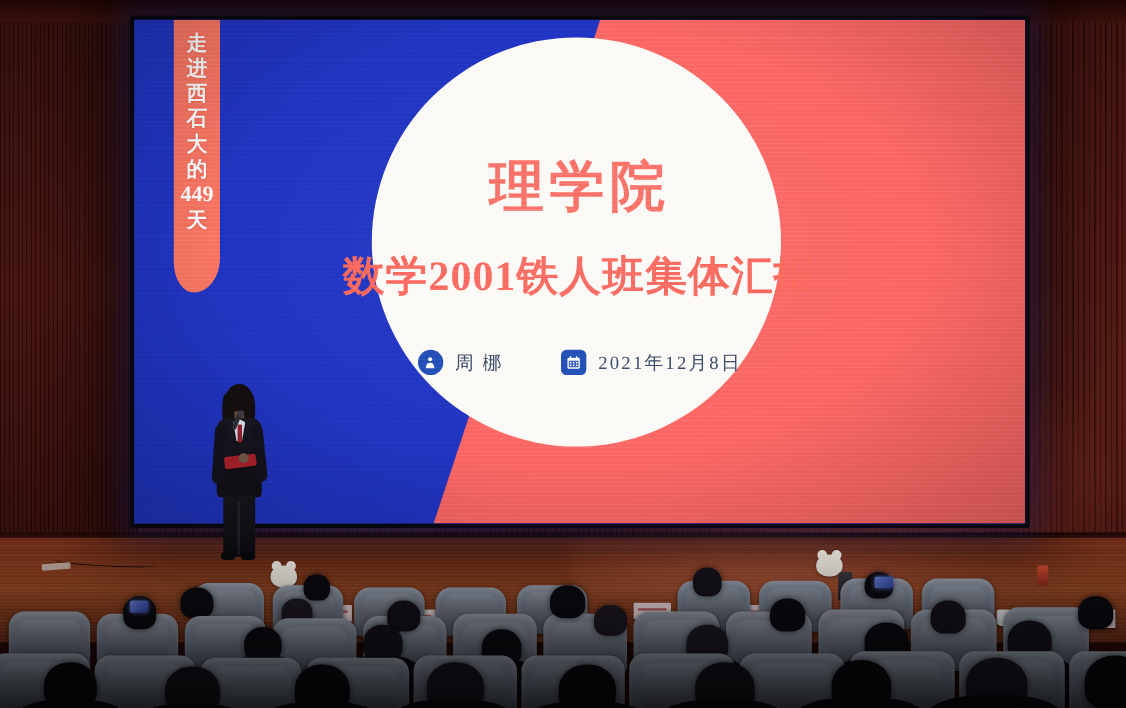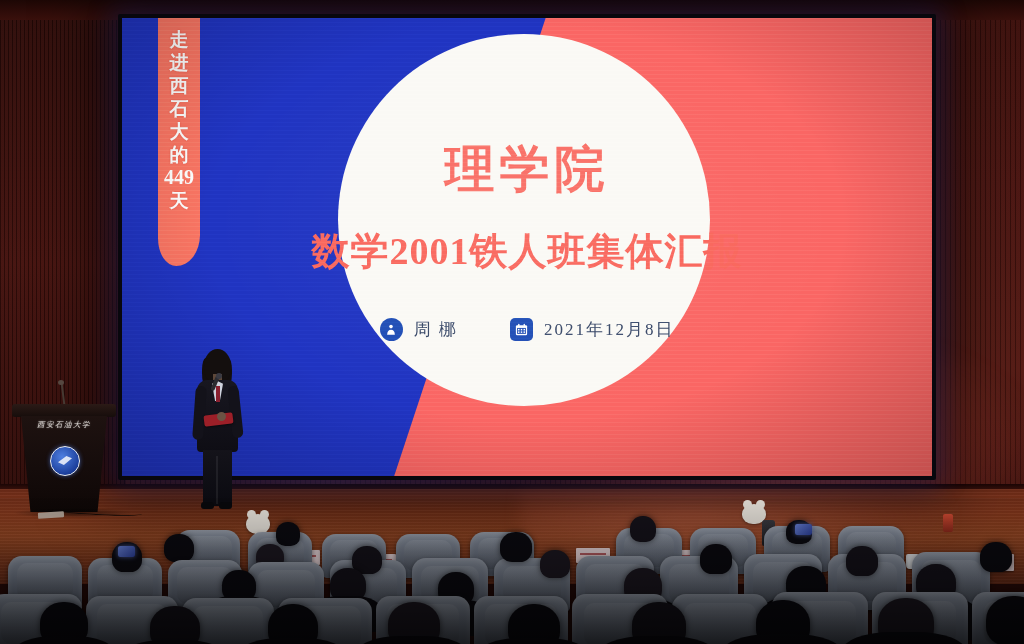--- a/index.html
+++ b/index.html
@@ -382,29 +382,20 @@
     <div class="p-folder"></div>
     <div class="p-hand"></div>
     <div class="p-mic"></div>
     <div class="p-mic-h"></div>
     <div class="p-legs"></div>
     <div class="p-legsplit"></div>
     <div class="p-shoeL"></div>
     <div class="p-shoeR"></div>
   </div>
 
-  <div class="podium">
-    <div class="podium-mic"></div>
-    <div class="podium-mic-h"></div>
-    <div class="podium-top"></div>
-    <div class="podium-body"></div>
-    <div class="podium-text">西安石油大学</div>
-    <div class="podium-seal"></div>
-    <div class="podium-shadow"></div>
-  </div>
   <div class="cable"></div>
   <div class="paper-floor"></div>
 
   <div class="audience">
 
     <div class="plush" style="left:246px;top:16px;"></div>
     <div class="plush" style="left:742px;top:6px;"></div>
     <div class="bottle" style="left:762px;top:22px;"></div>
     <div class="can" style="left:943px;top:16px;"></div>
     <div class="mug" style="left:906px;top:56px;"></div>

